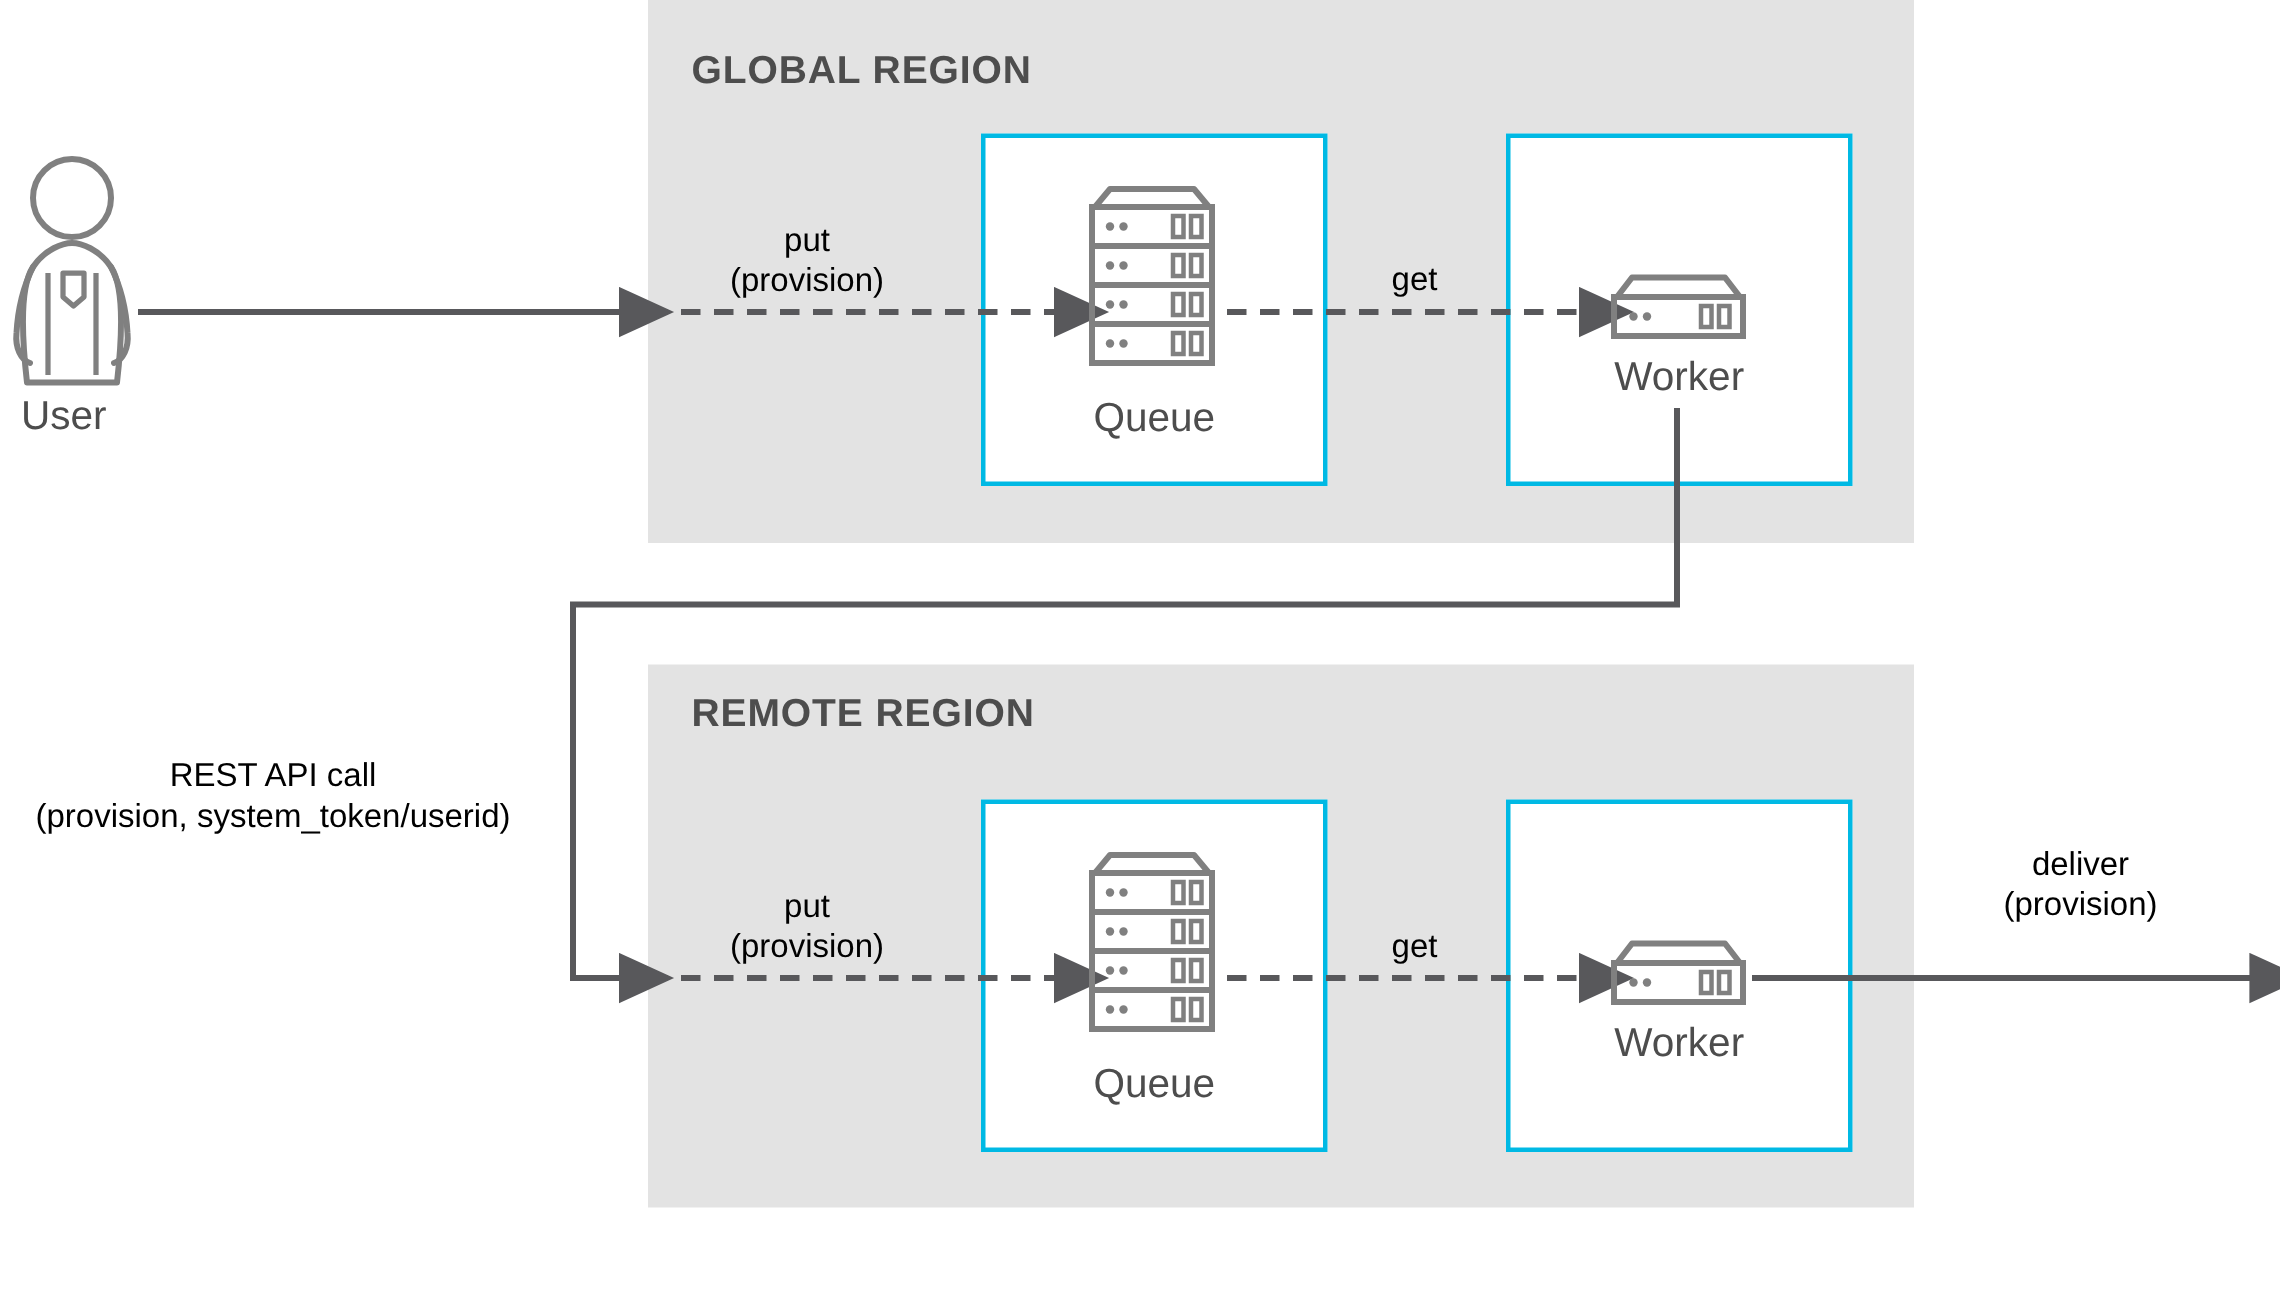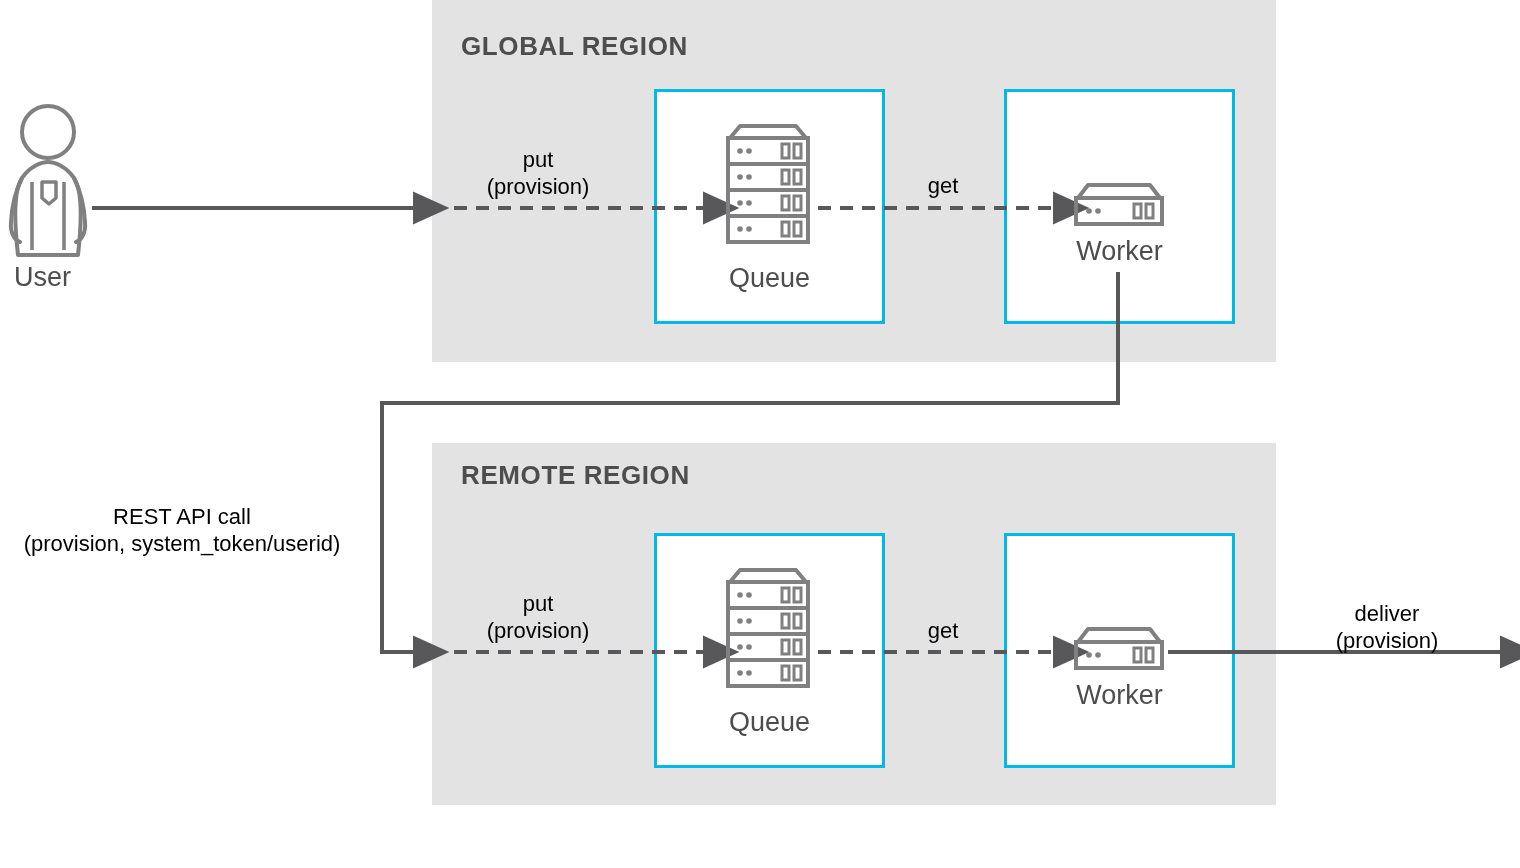--- a/index.html
+++ b/index.html
@@ -239,17 +239,17 @@
   <div class="edge-label" style="left:888px; top:172px; width:110px;">get</div>
 
   <div class="edge-label multi" style="left:-10px; top:503px; width:384px;">REST API call
 (provision, system_token/userid)</div>
 
   <div class="edge-label multi" style="left:444px; top:590px; width:188px;">put
 (provision)</div>
 
   <div class="edge-label" style="left:888px; top:617px; width:110px;">get</div>
 
-  <div class="edge-label multi" style="left:1254px; top:600px; width:266px;">deliver
+  <div class="edge-label multi" style="left:1254px; top:562px; width:266px;">deliver
 (provision)</div>
 
 
 </div>
 
 </body></html>

